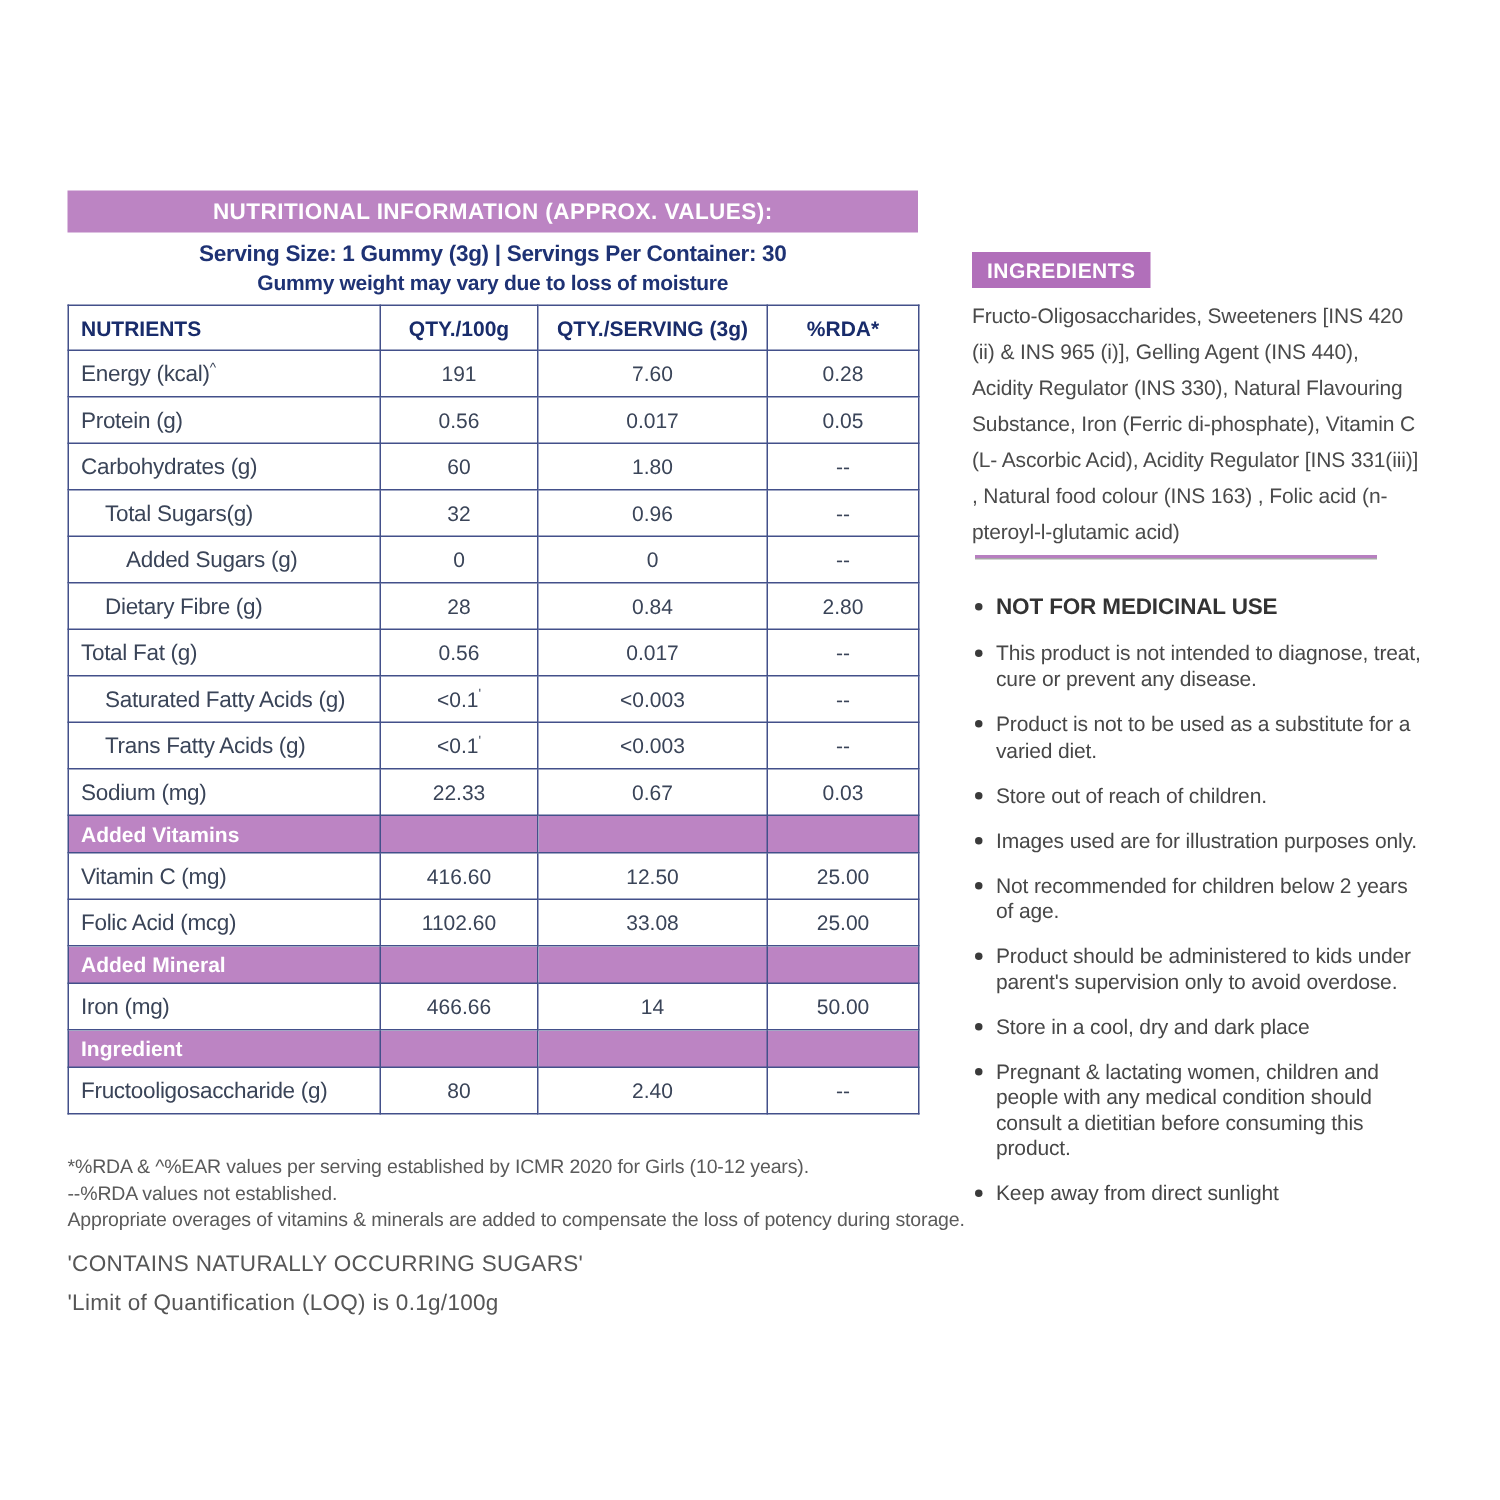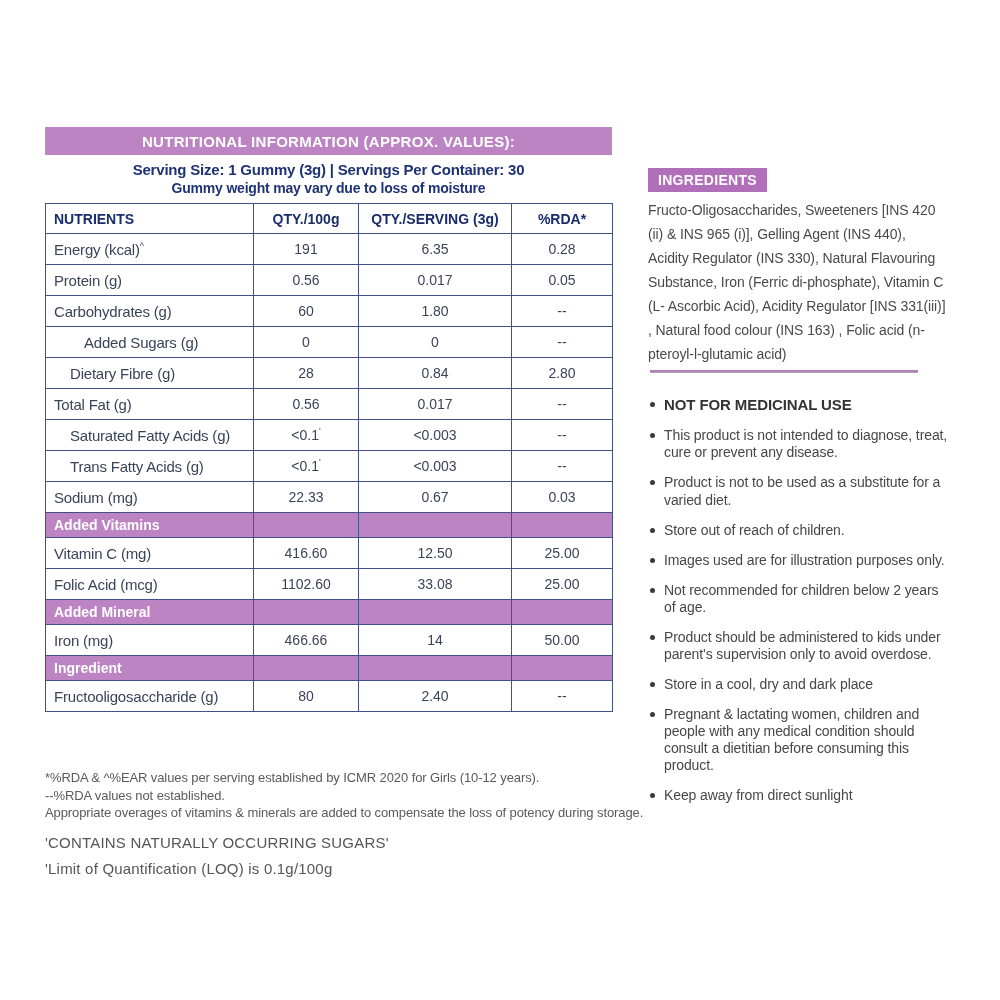--- a/index.html
+++ b/index.html
@@ -96,33 +96,39 @@
           <th class="first">NUTRIENTS</th>
           <th>QTY./100g</th>
           <th>QTY./SERVING (3g)</th>
           <th>%RDA*</th>
         </tr>
       </thead>
     <tbody id="tbody">
         <tr class="data">
           <td class="label">Energy (kcal)<sup>^</sup></td>
           <td class="val">191</td>
-          <td class="val">6.35</td>
+          <td class="val">7.60</td>
           <td class="val">0.28</td>
         </tr>
         <tr class="data">
           <td class="label">Protein (g)</td>
           <td class="val">0.56</td>
           <td class="val">0.017</td>
           <td class="val">0.05</td>
         </tr>
         <tr class="data">
           <td class="label">Carbohydrates (g)</td>
           <td class="val">60</td>
           <td class="val">1.80</td>
+          <td class="val">--</td>
+        </tr>
+        <tr class="data">
+          <td class="label ind1">Total Sugars(g)</td>
+          <td class="val">32</td>
+          <td class="val">0.96</td>
           <td class="val">--</td>
         </tr>
         <tr class="data">
           <td class="label ind2">Added Sugars (g)</td>
           <td class="val">0</td>
           <td class="val">0</td>
           <td class="val">--</td>
         </tr>
         <tr class="data">
           <td class="label ind1">Dietary Fibre (g)</td>

